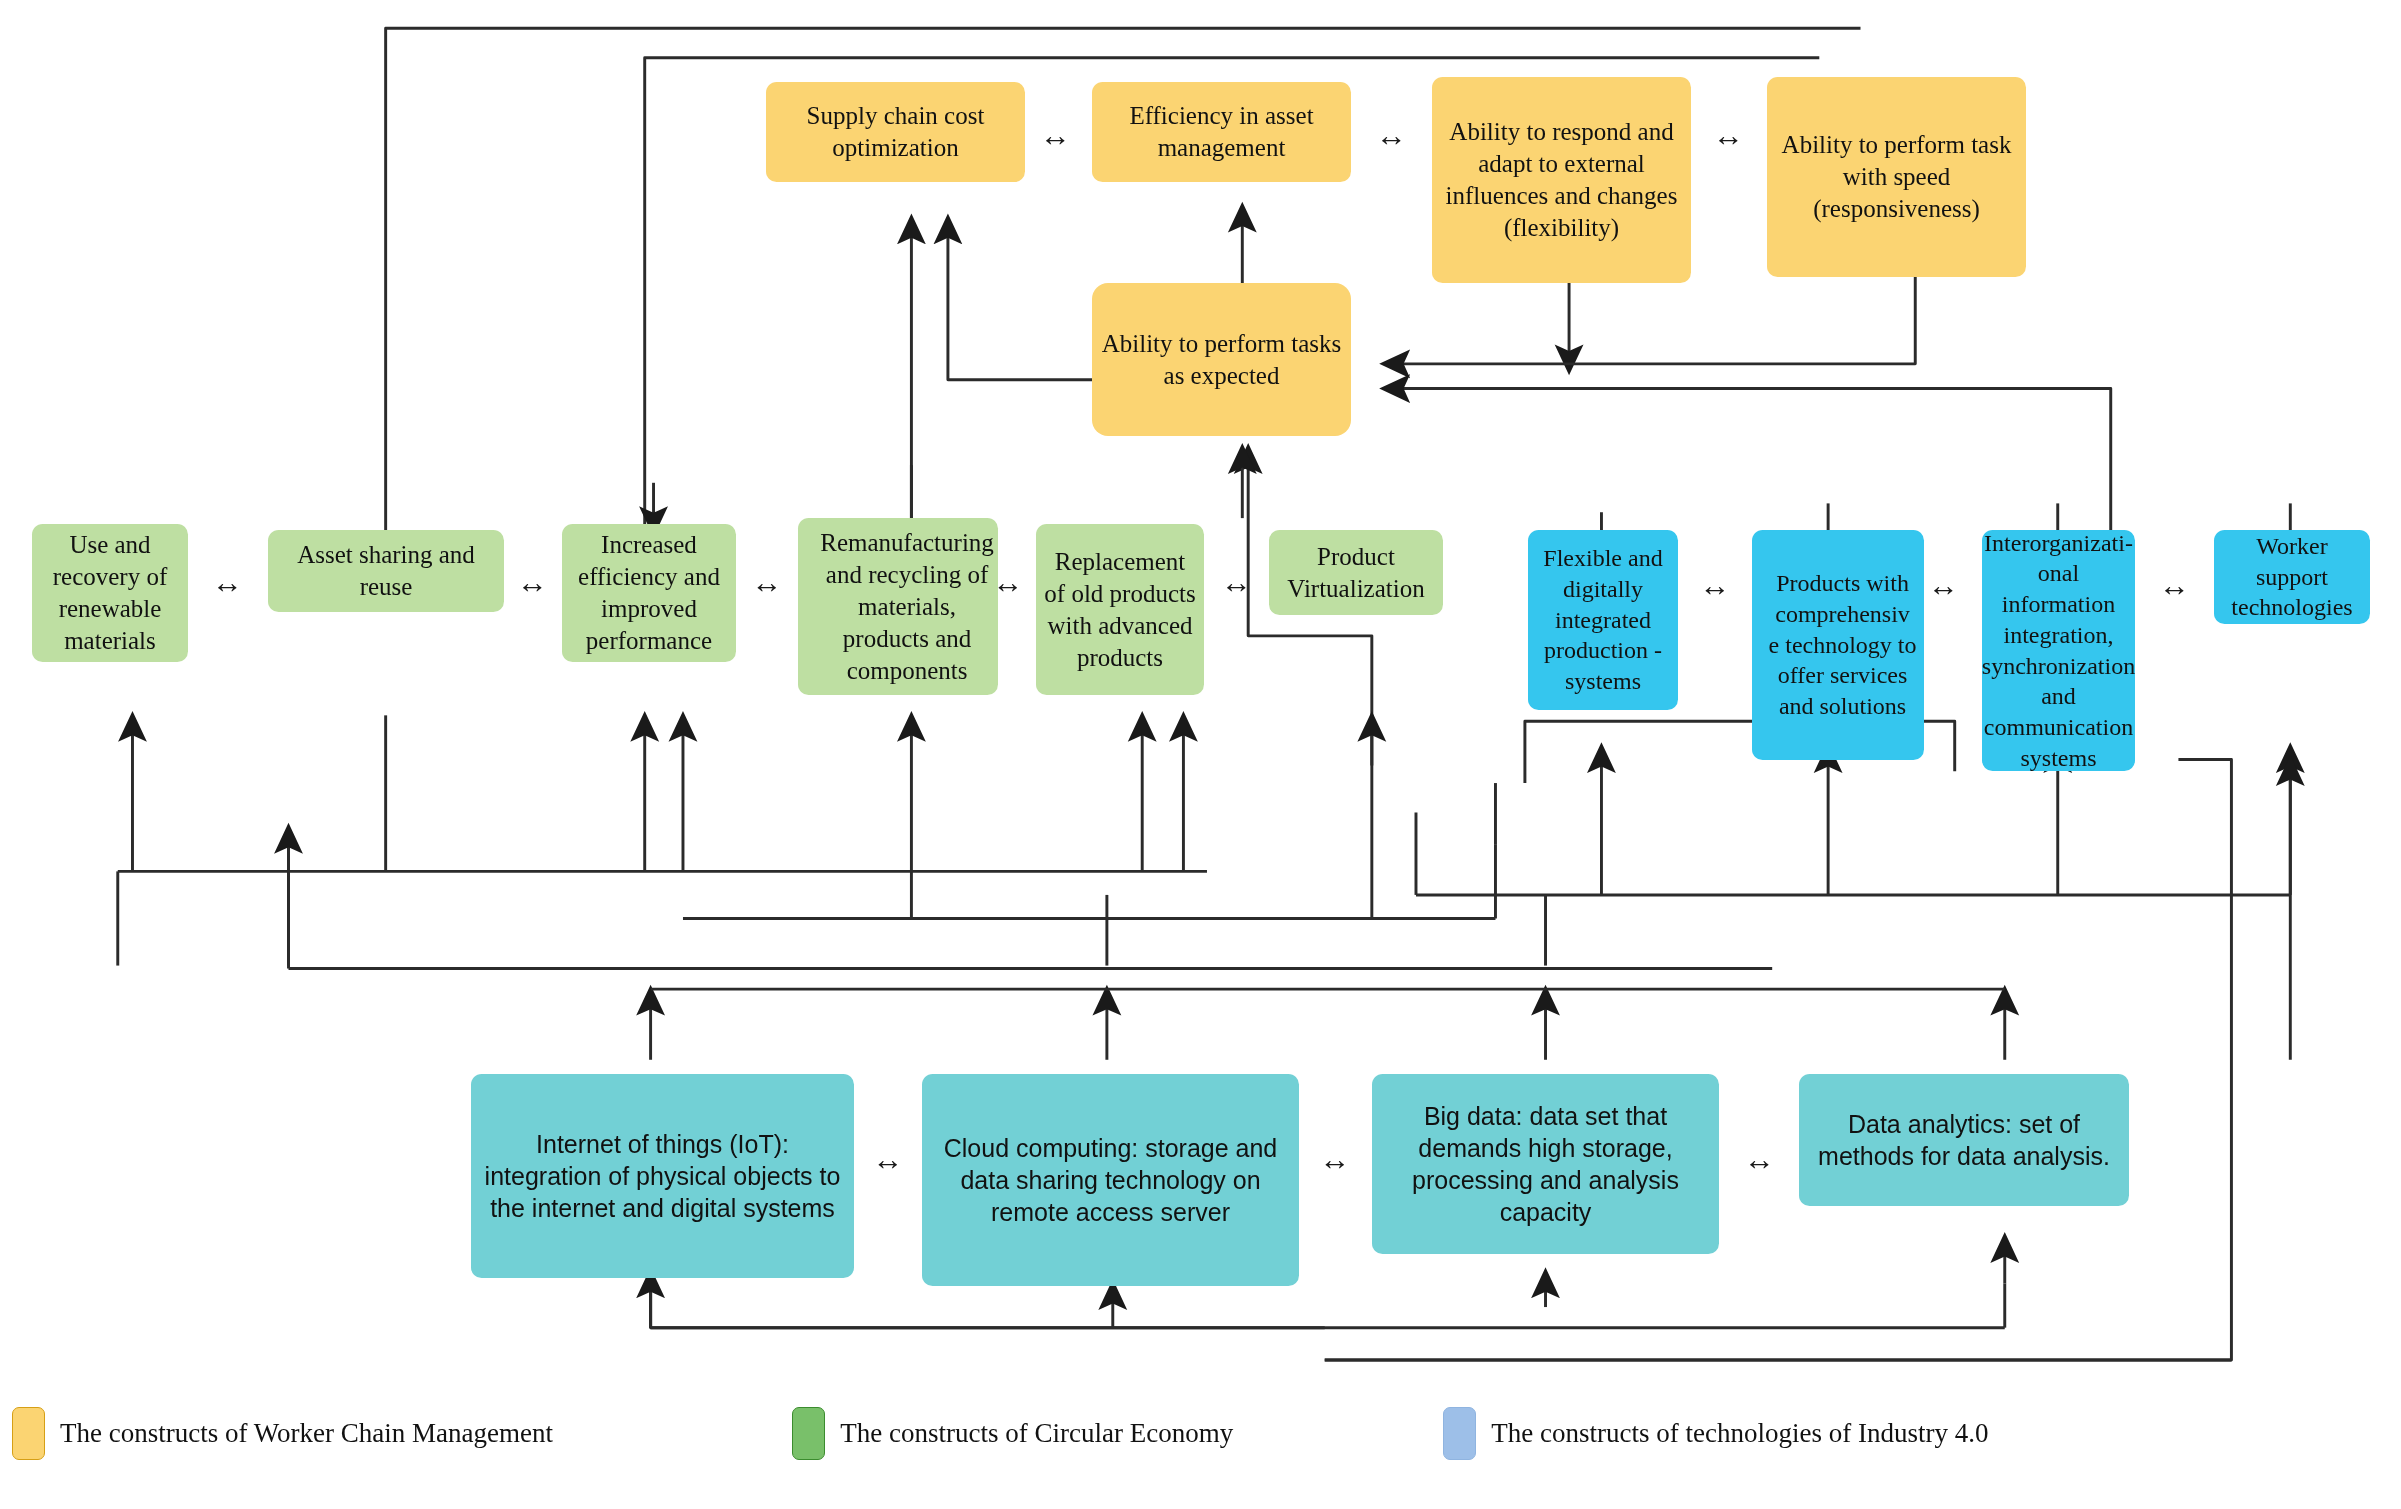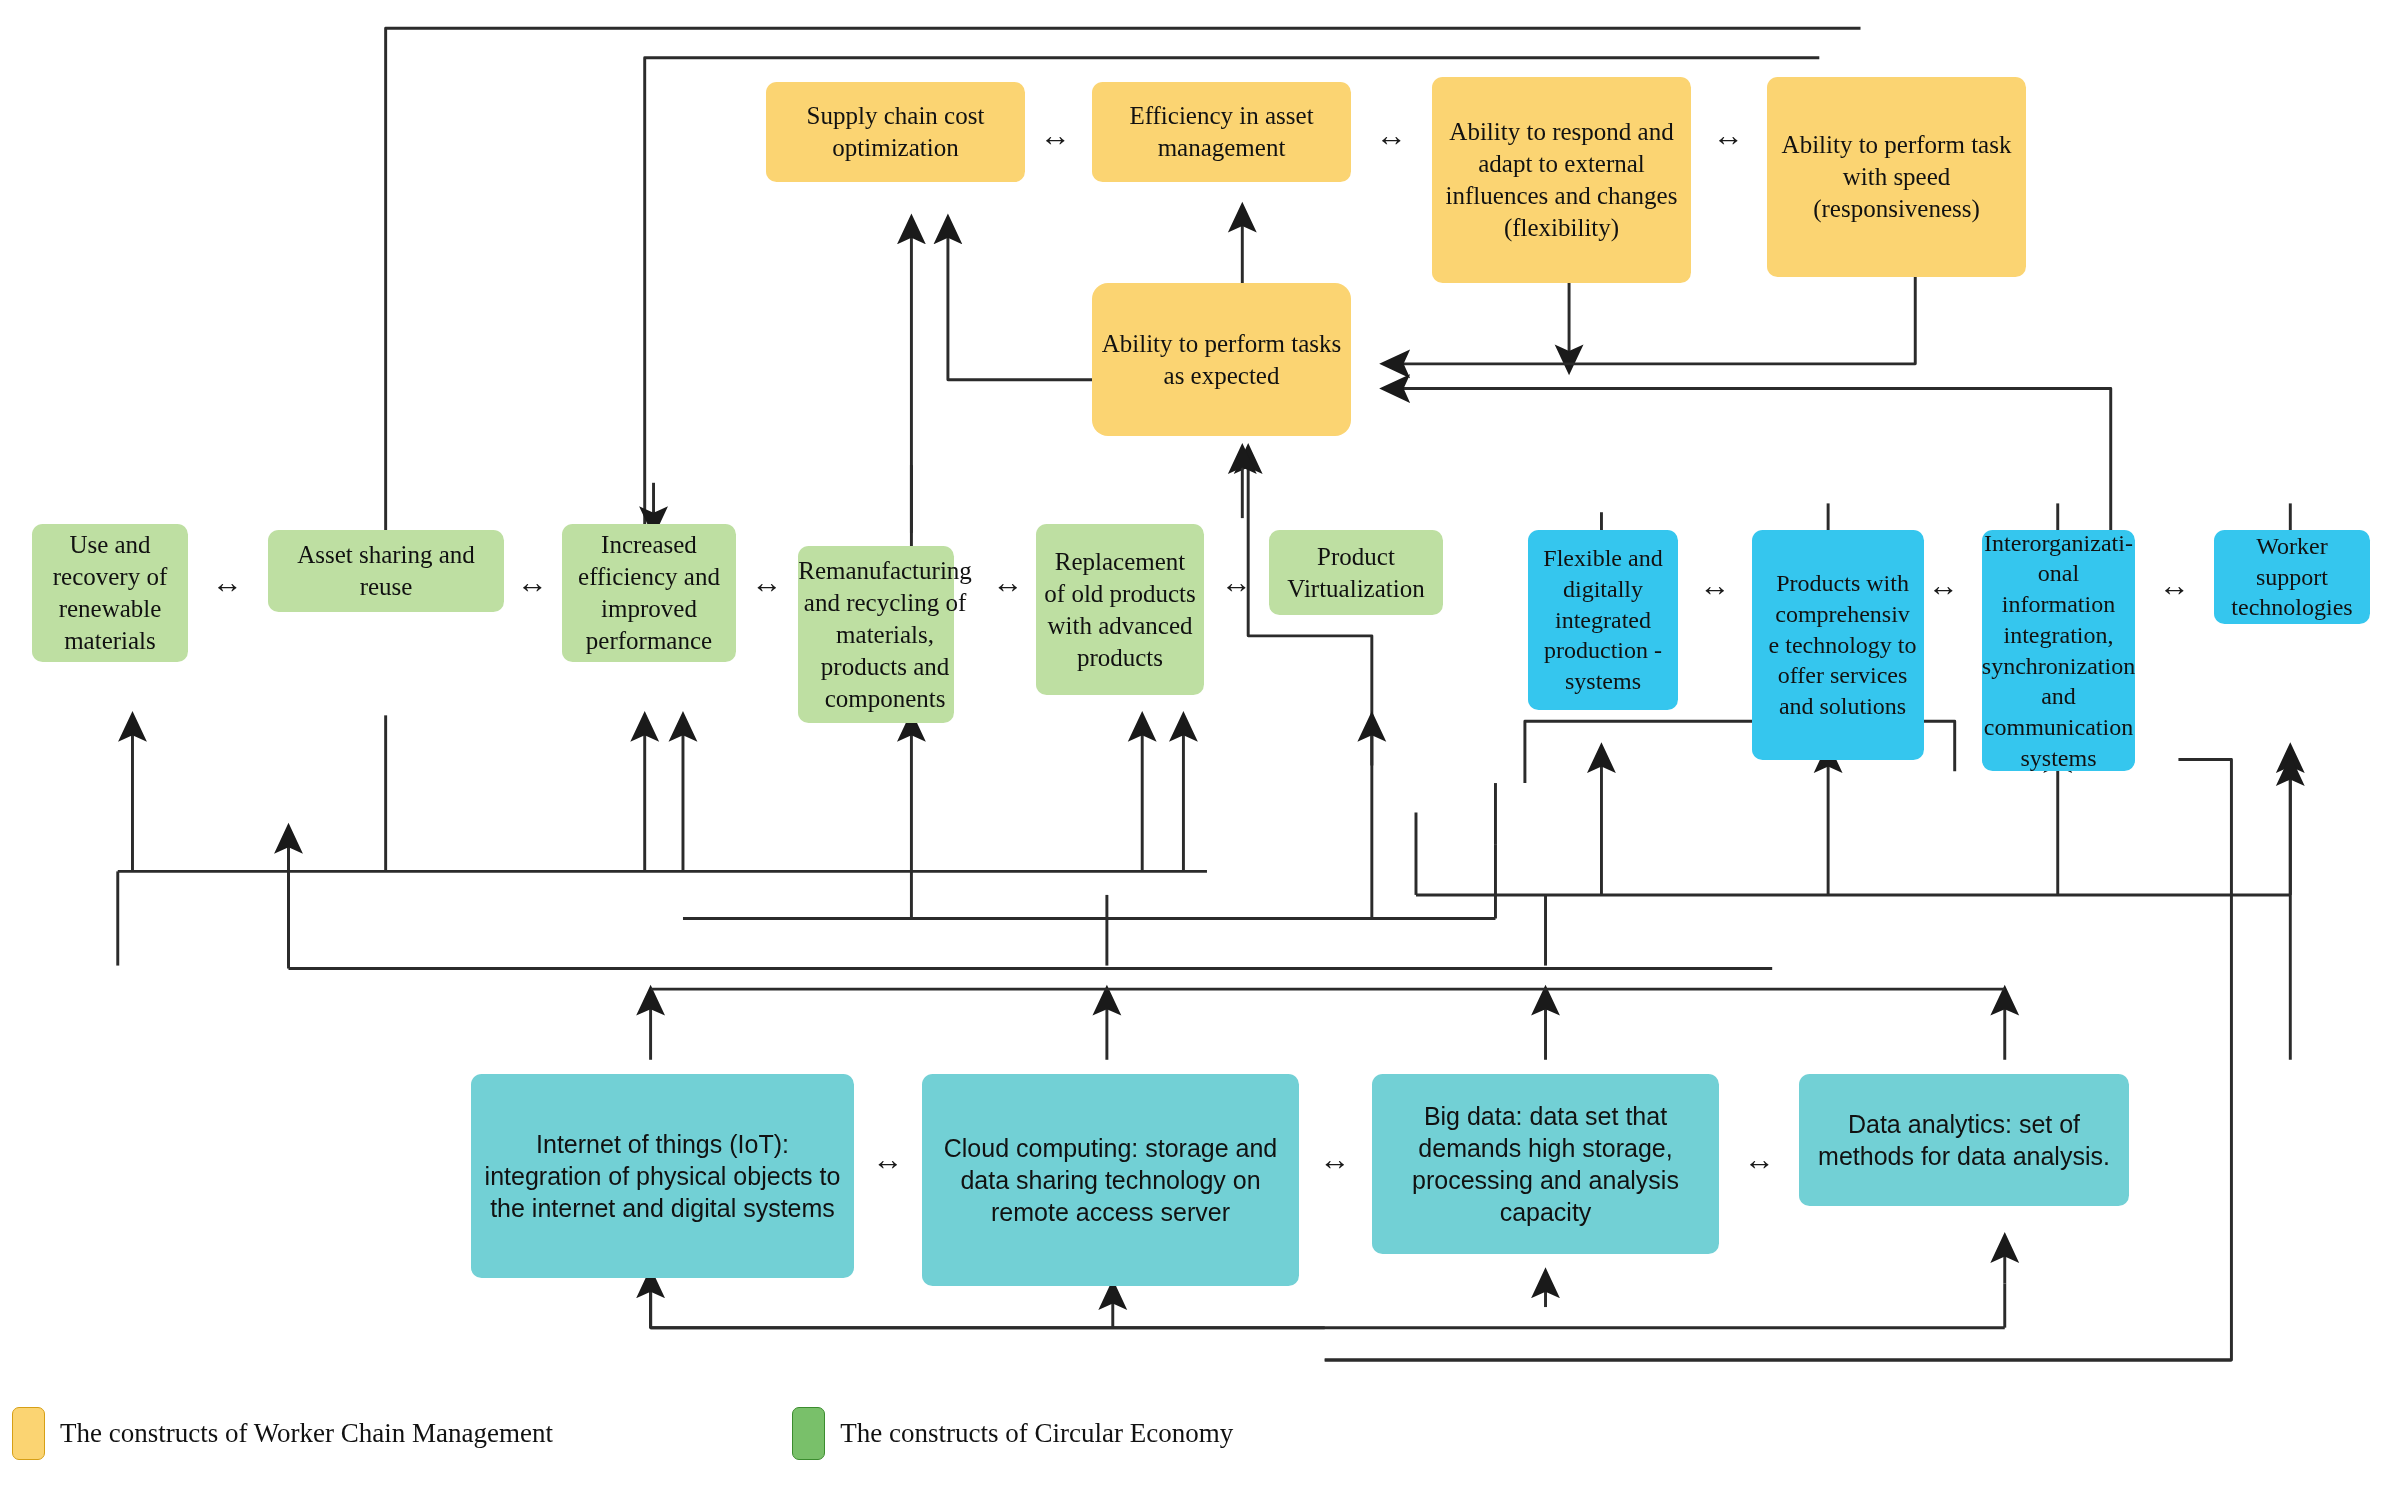--- a/index.html
+++ b/index.html
@@ -132,21 +132,21 @@
   <div class="arrowlbl" style="left:1018px;top:118px;width:75px;height:35px;">↔</div>
   <div class="arrowlbl" style="left:1351px;top:118px;width:81px;height:35px;">↔</div>
   <div class="arrowlbl" style="left:1691px;top:118px;width:75px;height:35px;">↔</div>
 
   <div class="node ce" style="left:32px;top:524px;width:156px;height:138px;">Use and recovery of renewable materials</div>
 
   <div class="node ce" style="left:268px;top:530px;width:236px;height:82px;">Asset sharing and reuse</div>
 
   <div class="node ce" style="left:562px;top:524px;width:174px;height:138px;">Increased efficiency and improved performance</div>
 
-  <div class="node ce" style="left:798px;top:546px;width:156px;height:177px;padding-left:24px;">Remanufacturing and recycling of materials, products and components</div>
+  <div class="node ce" style="left:798px;top:518px;width:200px;height:177px;padding-left:24px;">Remanufacturing and recycling of materials, products and components</div>
 
   <div class="node ce" style="left:1036px;top:524px;width:168px;height:171px;">Replacement of old products with advanced products</div>
 
   <div class="node ce" style="left:1269px;top:530px;width:174px;height:85px;">Product Virtualization</div>
 
   <div class="arrowlbl" style="left:188px;top:565px;width:79px;height:35px;">↔</div>
   <div class="arrowlbl" style="left:503px;top:565px;width:59px;height:35px;">↔</div>
   <div class="arrowlbl" style="left:736px;top:565px;width:62px;height:35px;">↔</div>
   <div class="arrowlbl" style="left:980px;top:565px;width:56px;height:35px;">↔</div>
   <div class="arrowlbl" style="left:1204px;top:565px;width:65px;height:35px;">↔</div>
@@ -178,15 +178,19 @@
   <div class="legend" style="left:11.8px;top:1407px;">
     <span class="swatch" style="background:#FBD472;border:1.8px solid #D69F15;"></span>
     <span class="ltxt">The constructs of Worker Chain Management</span>
   </div>
 
   <div class="legend" style="left:792px;top:1407px;">
     <span class="swatch" style="background:#79C06A;border:1.8px solid #3B8C2E;"></span>
     <span class="ltxt">The constructs of Circular Economy</span>
   </div>
 
+  <div class="legend" style="left:1443px;top:1407px;">
+    <span class="swatch" style="background:#9DBFE8;border:1.8px solid #8FB4E0;"></span>
+    <span class="ltxt">The constructs of technologies of Industry 4.0</span>
+  </div>
 
 </div>
 
 
 </body></html>

